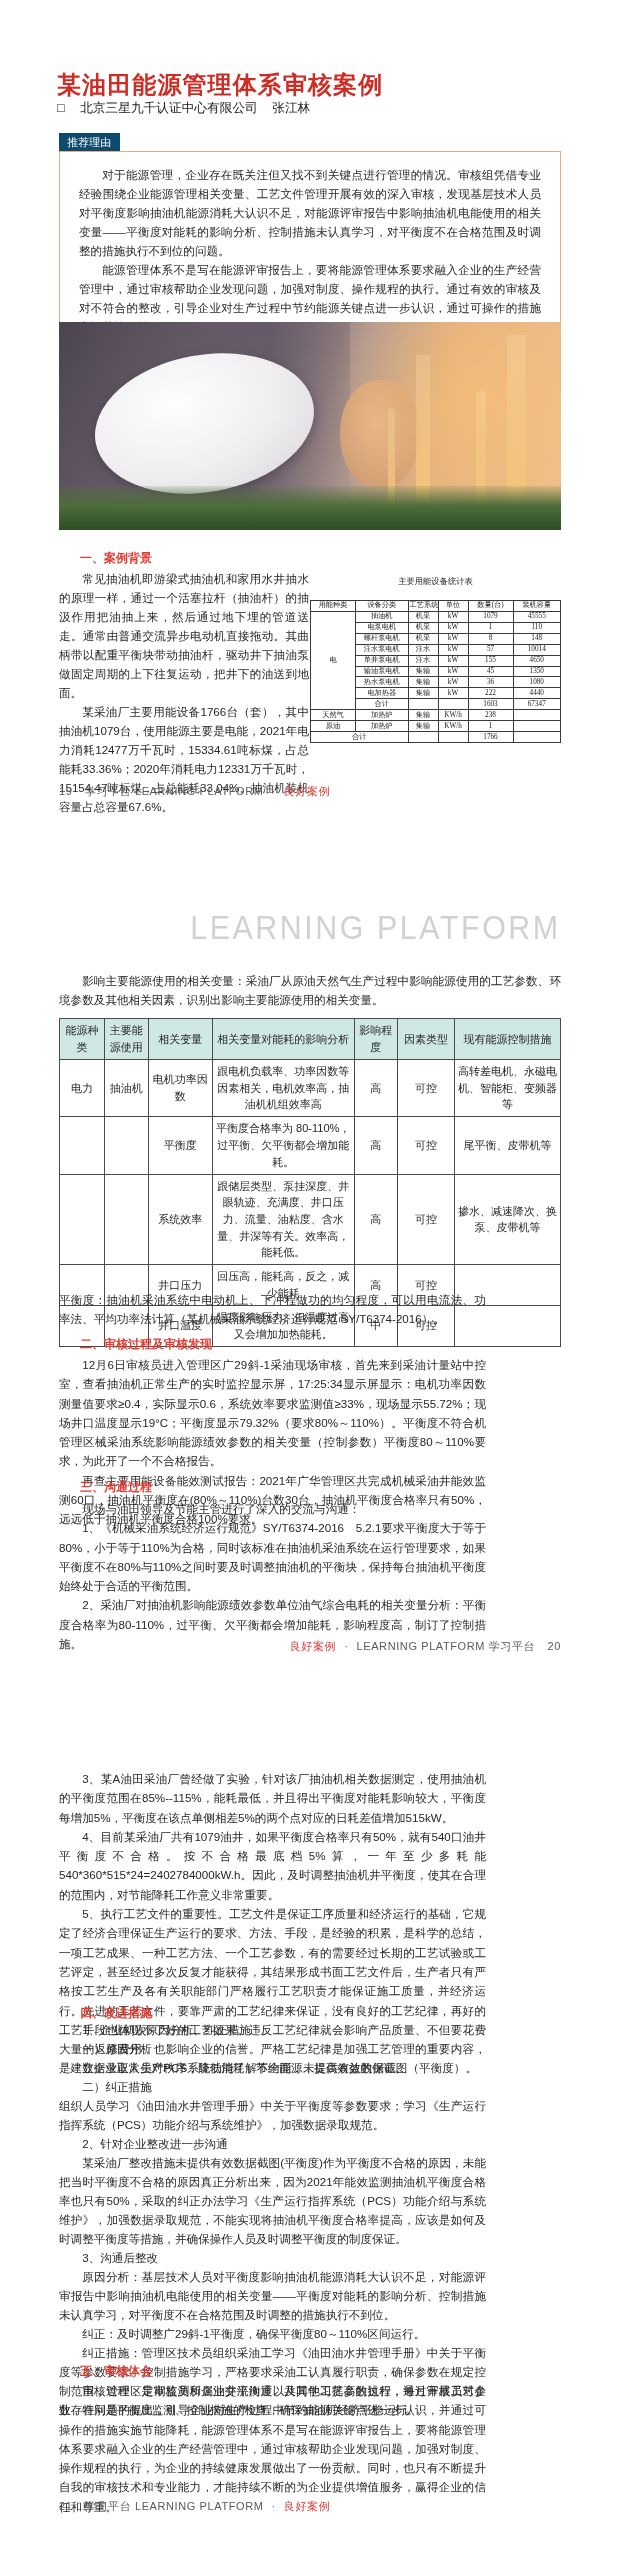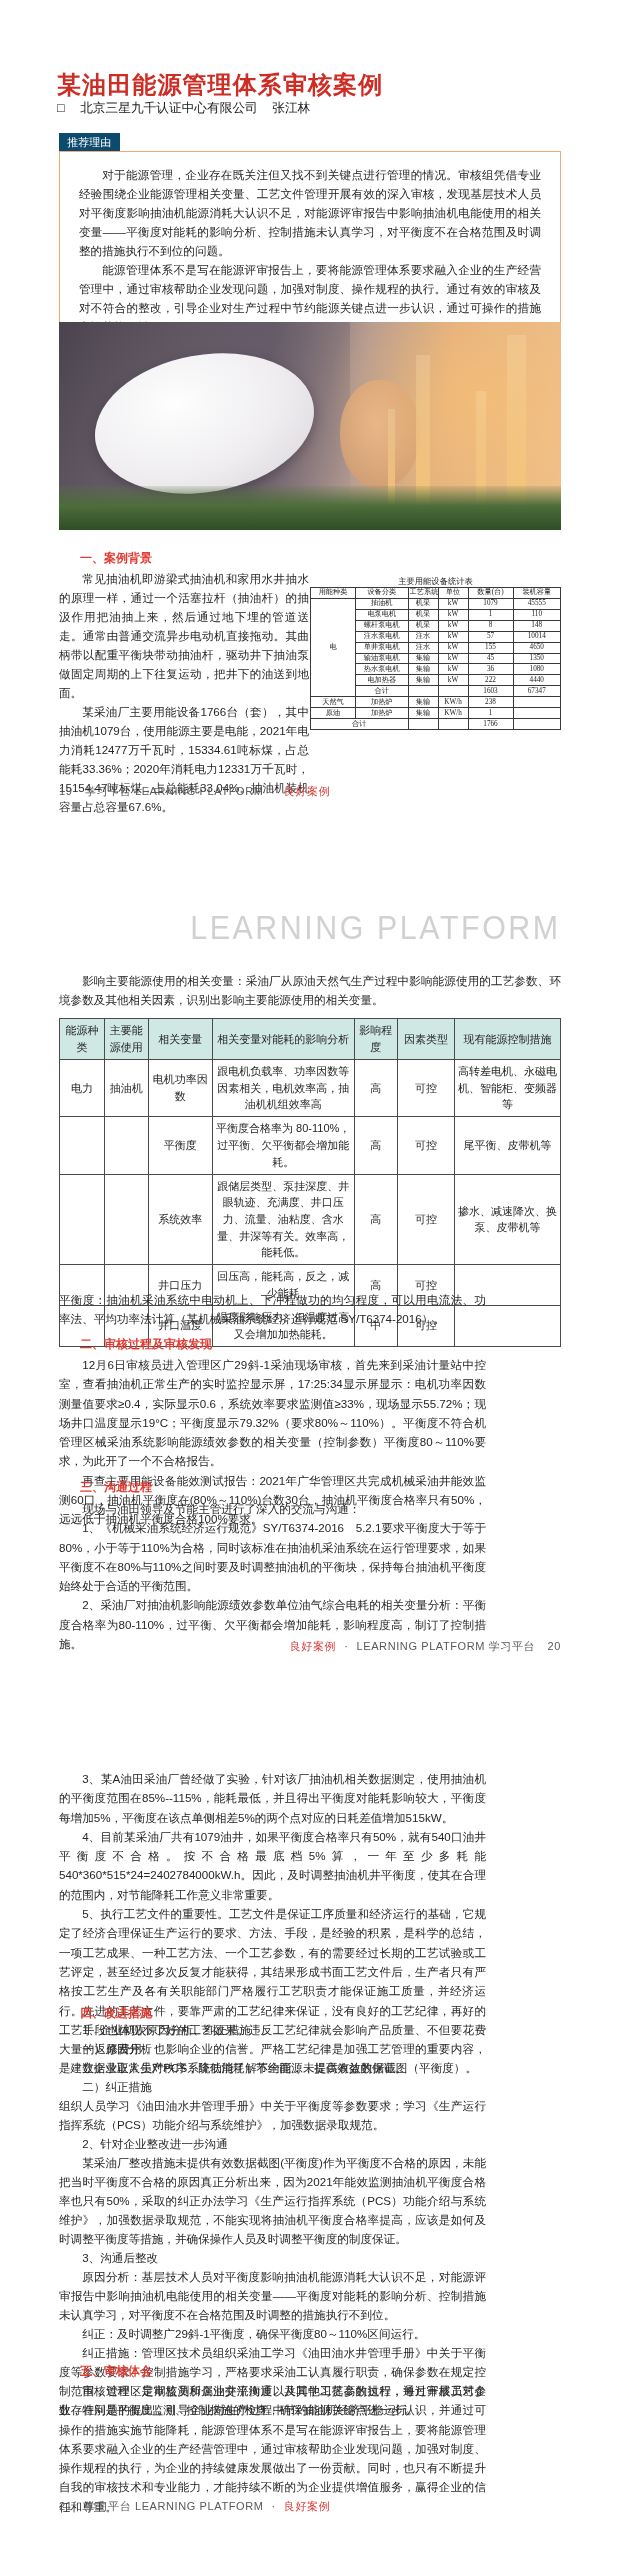--- a/index.html
+++ b/index.html
@@ -45,21 +45,21 @@
   .ph-t3{right:15%;width:10px;height:55%;}
   .ph-t4{right:33%;width:7.7px;height:46%;}
   .ph-grass{position:absolute;left:0;bottom:0;width:100%;height:21%;
     background:linear-gradient(to bottom,rgba(92,122,62,.15) 0%,#4d6d3a 45%,#2f4d26 100%);}
   .sec-heading{font-size:12px;font-weight:700;color:#e23b31;padding-left:21px;}
   .h-sec1{left:59px;top:550px;}
   .columns{left:59px;top:569px;width:502px;}
   .col-left{float:left;width:250px;}
   .col-left p{margin:0;font-size:11.6px;line-height:19px;text-align:justify;text-indent:2em;color:#262626;}
   .col-right{float:right;width:251px;padding-top:6.6px;}
-  .tbl1-title{font-family:"Liberation Serif",serif;font-size:8.3px;text-align:center;color:#222;margin-bottom:0;}
+  .tbl1-title{font-family:"Liberation Serif",serif;font-size:8.3px;text-align:center;color:#222;margin-bottom:13px;}
   table.tbl1{width:100%;border-collapse:collapse;border:1.1px solid #3a3a3a;
     font-family:"Liberation Serif",serif;font-size:7.2px;color:#222;table-layout:fixed;}
   table.tbl1 td{border:0.6px solid #3a3a3a;text-align:center;padding:0.6px 1.1px;height:8.8px;line-height:8.8px;
     overflow:hidden;white-space:nowrap;}
   .footer{font-size:11px;color:#58595b;letter-spacing:0.6px;}
   .footer .badge{color:#d93a36;}
   .footer .sep{margin:0 4.4px;}
   .footer1{left:59px;top:784px;}
   .footer2{left:59px;top:1639px;width:502px;text-align:right;}
   .footer3{left:59px;top:2499px;text-align:center;}

